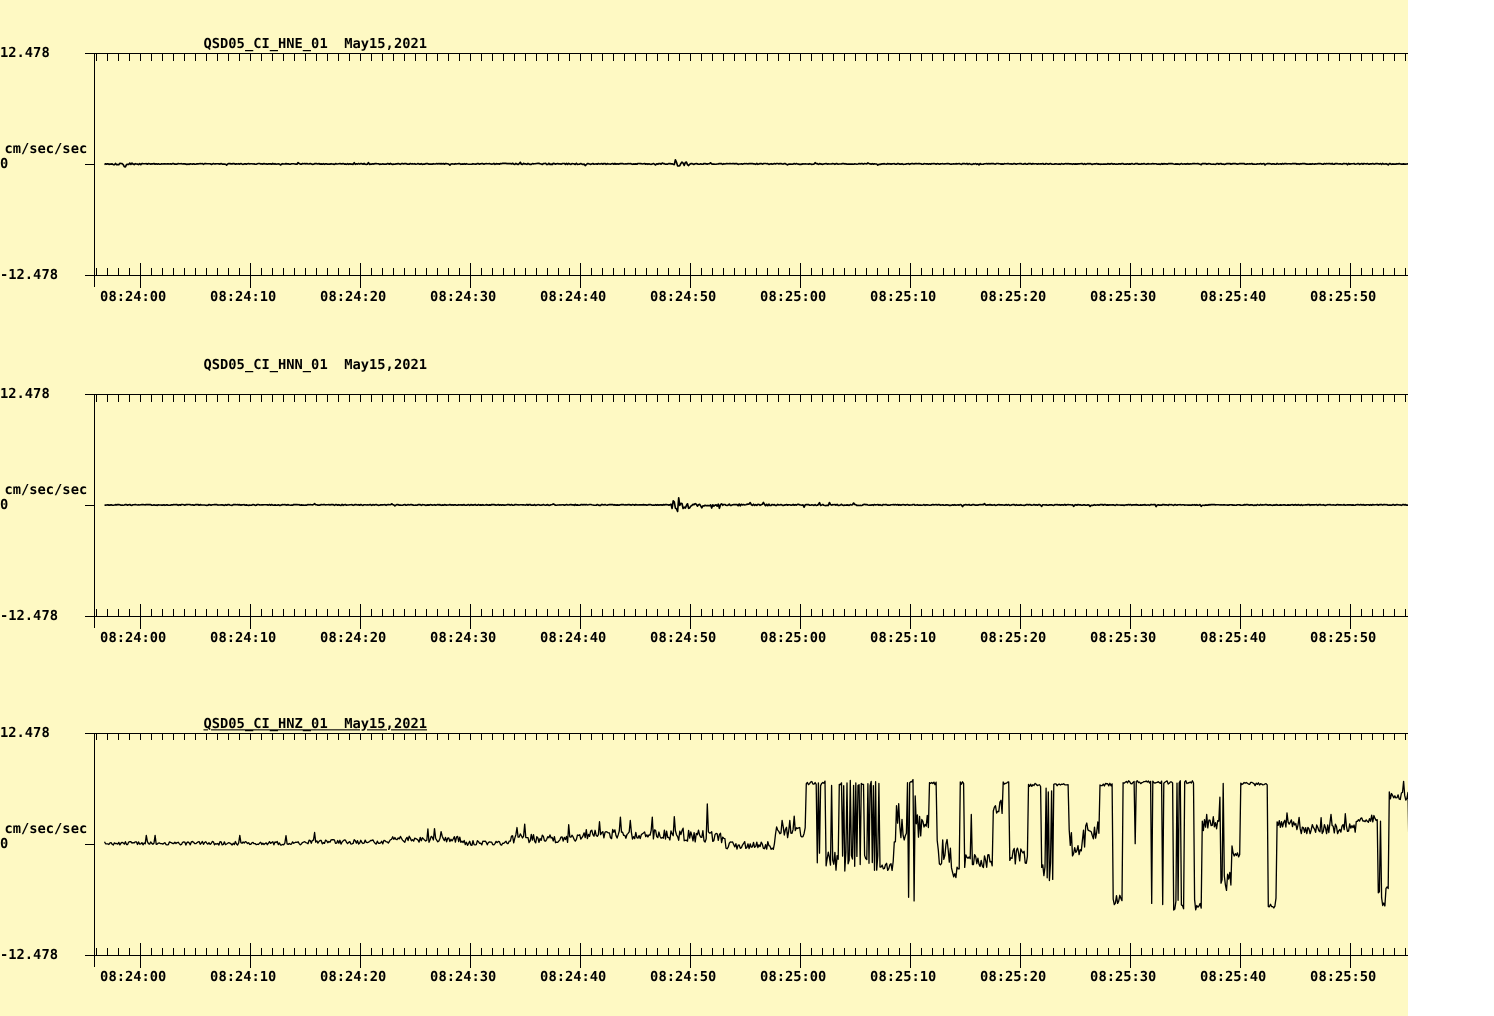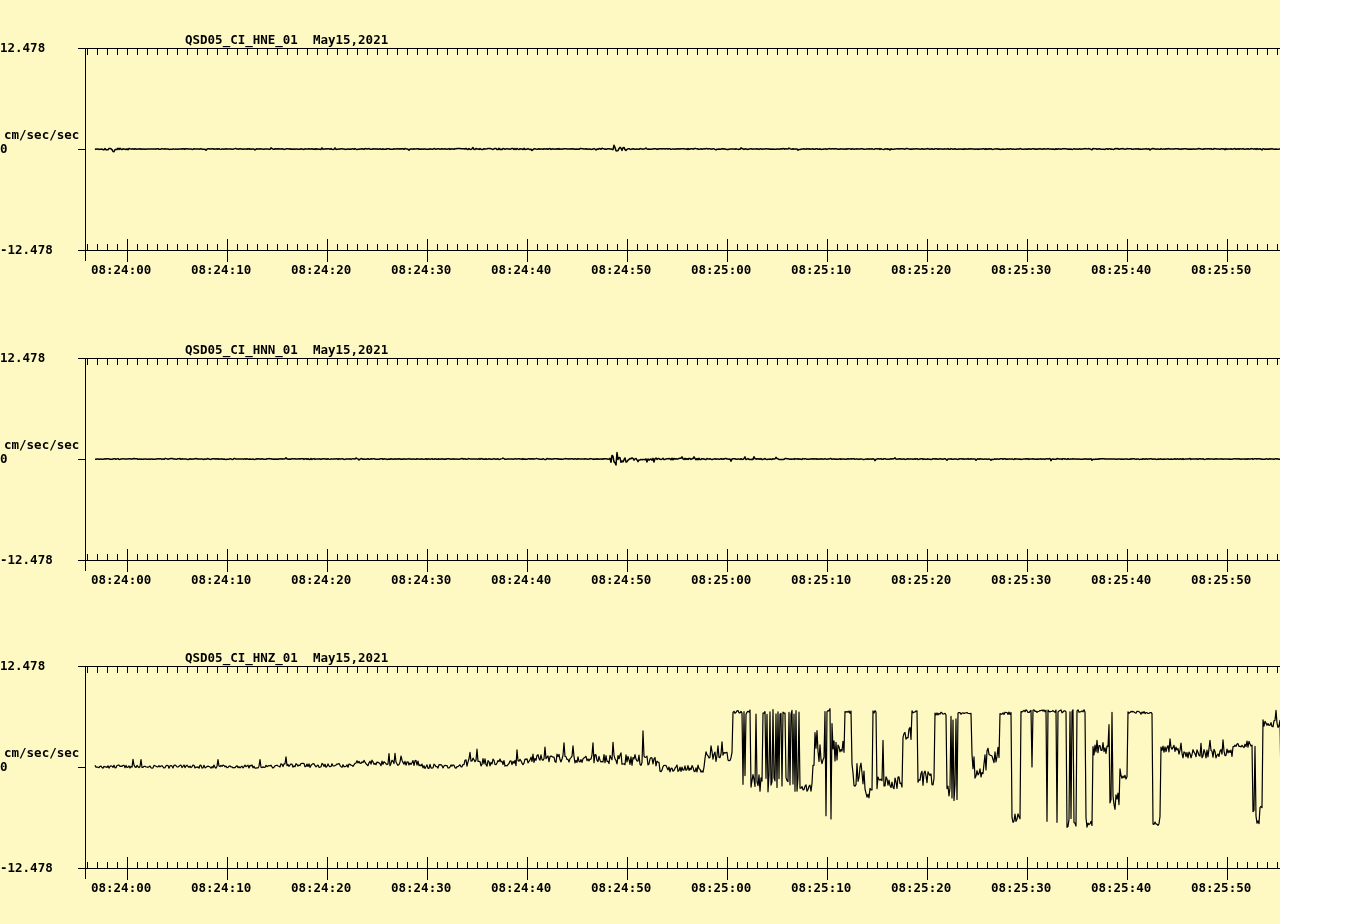--- a/index.html
+++ b/index.html
@@ -48,38 +48,38 @@
     <div class="lbl xlab" style="top: 263px; left: 327px;">08:24:20</div>
     <div class="lbl xlab" style="top: 263px; left: 427px;">08:24:30</div>
     <div class="lbl xlab" style="top: 263px; left: 527px;">08:24:40</div>
     <div class="lbl xlab" style="top: 263px; left: 627px;">08:24:50</div>
     <div class="lbl xlab" style="top: 263px; left: 727px;">08:25:00</div>
     <div class="lbl xlab" style="top: 263px; left: 827px;">08:25:10</div>
     <div class="lbl xlab" style="top: 263px; left: 927px;">08:25:20</div>
     <div class="lbl xlab" style="top: 263px; left: 1027px;">08:25:30</div>
     <div class="lbl xlab" style="top: 263px; left: 1127px;">08:25:40</div>
     <div class="lbl xlab" style="top: 263px; left: 1227px;">08:25:50</div>
-    <div class="lbl ptitle" style="top: 343px;">QSD05_CI_HNN_01  May15,2021</div>
+    <div class="lbl ptitle" style="top: 324px;">QSD05_CI_HNN_01  May15,2021</div>
     <div class="lbl ylab" style="top: 351px;">12.478</div>
     <div class="lbl unit" style="top: 438px; left: 4px;">cm/sec/sec</div>
     <div class="lbl ylab" style="top: 452px;">0</div>
     <div class="lbl ylab" style="top: 553px;">-12.478</div>
     <div class="lbl xlab" style="top: 573px; left: 127px;">08:24:00</div>
     <div class="lbl xlab" style="top: 573px; left: 227px;">08:24:10</div>
     <div class="lbl xlab" style="top: 573px; left: 327px;">08:24:20</div>
     <div class="lbl xlab" style="top: 573px; left: 427px;">08:24:30</div>
     <div class="lbl xlab" style="top: 573px; left: 527px;">08:24:40</div>
     <div class="lbl xlab" style="top: 573px; left: 627px;">08:24:50</div>
     <div class="lbl xlab" style="top: 573px; left: 727px;">08:25:00</div>
     <div class="lbl xlab" style="top: 573px; left: 827px;">08:25:10</div>
     <div class="lbl xlab" style="top: 573px; left: 927px;">08:25:20</div>
     <div class="lbl xlab" style="top: 573px; left: 1027px;">08:25:30</div>
     <div class="lbl xlab" style="top: 573px; left: 1127px;">08:25:40</div>
     <div class="lbl xlab" style="top: 573px; left: 1227px;">08:25:50</div>
-    <div class="lbl ptitle" style="top: 651px;">QSD05_CI_HNZ_01  May15,2021</div>
+    <div class="lbl ptitle" style="top: 651px; text-decoration: underline;">QSD05_CI_HNZ_01  May15,2021</div>
     <div class="lbl ylab" style="top: 659px;">12.478</div>
     <div class="lbl unit" style="top: 746px; left: 4px;">cm/sec/sec</div>
     <div class="lbl ylab" style="top: 760px;">0</div>
     <div class="lbl ylab" style="top: 861px;">-12.478</div>
     <div class="lbl xlab" style="top: 881px; left: 127px;">08:24:00</div>
     <div class="lbl xlab" style="top: 881px; left: 227px;">08:24:10</div>
     <div class="lbl xlab" style="top: 881px; left: 327px;">08:24:20</div>
     <div class="lbl xlab" style="top: 881px; left: 427px;">08:24:30</div>
     <div class="lbl xlab" style="top: 881px; left: 527px;">08:24:40</div>
     <div class="lbl xlab" style="top: 881px; left: 627px;">08:24:50</div>

